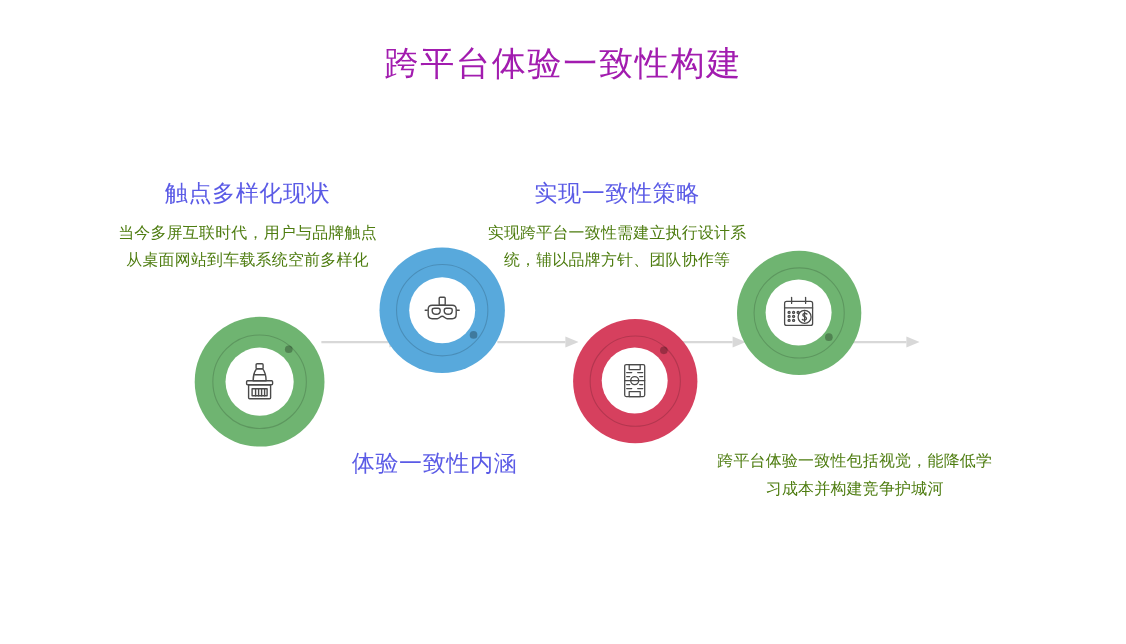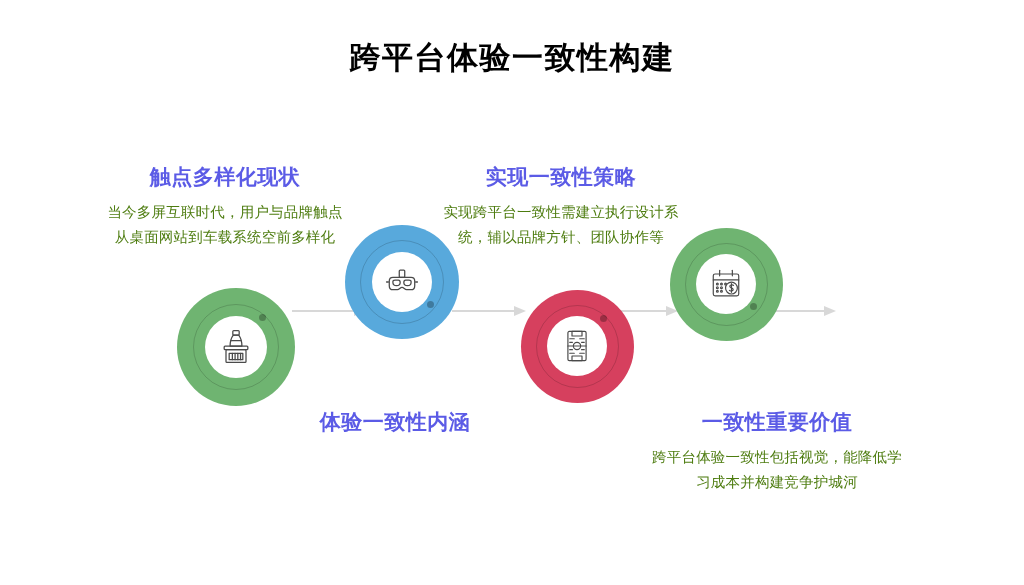--- a/index.html
+++ b/index.html
@@ -23,22 +23,22 @@
   }
 
   
   .page-title {
     position: absolute;
     left: 0;
     top: 38px;
     width: 1024px;
     text-align: center;
     font-size: 31px;
-    font-weight: bold;
-    color: #000000;
+    font-weight: normal;
+    color: #a21caf;
     letter-spacing: 1.5px;
     line-height: 40px;
   }
 
   
   .arrow {
     position: absolute;
     height: 12px;
     display: block;
   }
@@ -73,21 +73,21 @@
   }
   .node .disc svg { display: block; }
 
   
   .block {
     position: absolute;
     text-align: center;
   }
   .block .block-title {
     font-size: 21px;
-    font-weight: bold;
+    font-weight: normal;
     color: #5b5be6;
     line-height: 28px;
     letter-spacing: 0.5px;
     margin-bottom: 9px;
   }
   .block .block-body {
     font-size: 14.5px;
     color: #4d7c0f;
     line-height: 25px;
     letter-spacing: 0.2px;
@@ -235,17 +235,16 @@
   <div class="block" style="left:437px; top:163px; width:248px;">
     <div class="block-title">实现一致性策略</div>
     <div class="block-body">实现跨平台一致性需建立执行设计系统，辅以品牌方针、团队协作等</div>
   </div>
 
   <div class="block" style="left:268px; top:408px; width:254px;">
     <div class="block-title">体验一致性内涵</div>
   </div>
 
   <div class="block" style="left:650px; top:408px; width:254px;">
-    <div class="block-title">一致性重要价值</div>
     <div class="block-body">跨平台体验一致性包括视觉，能降低学习成本并构建竞争护城河</div>
   </div>
 
 </div>
 
 </body></html>

